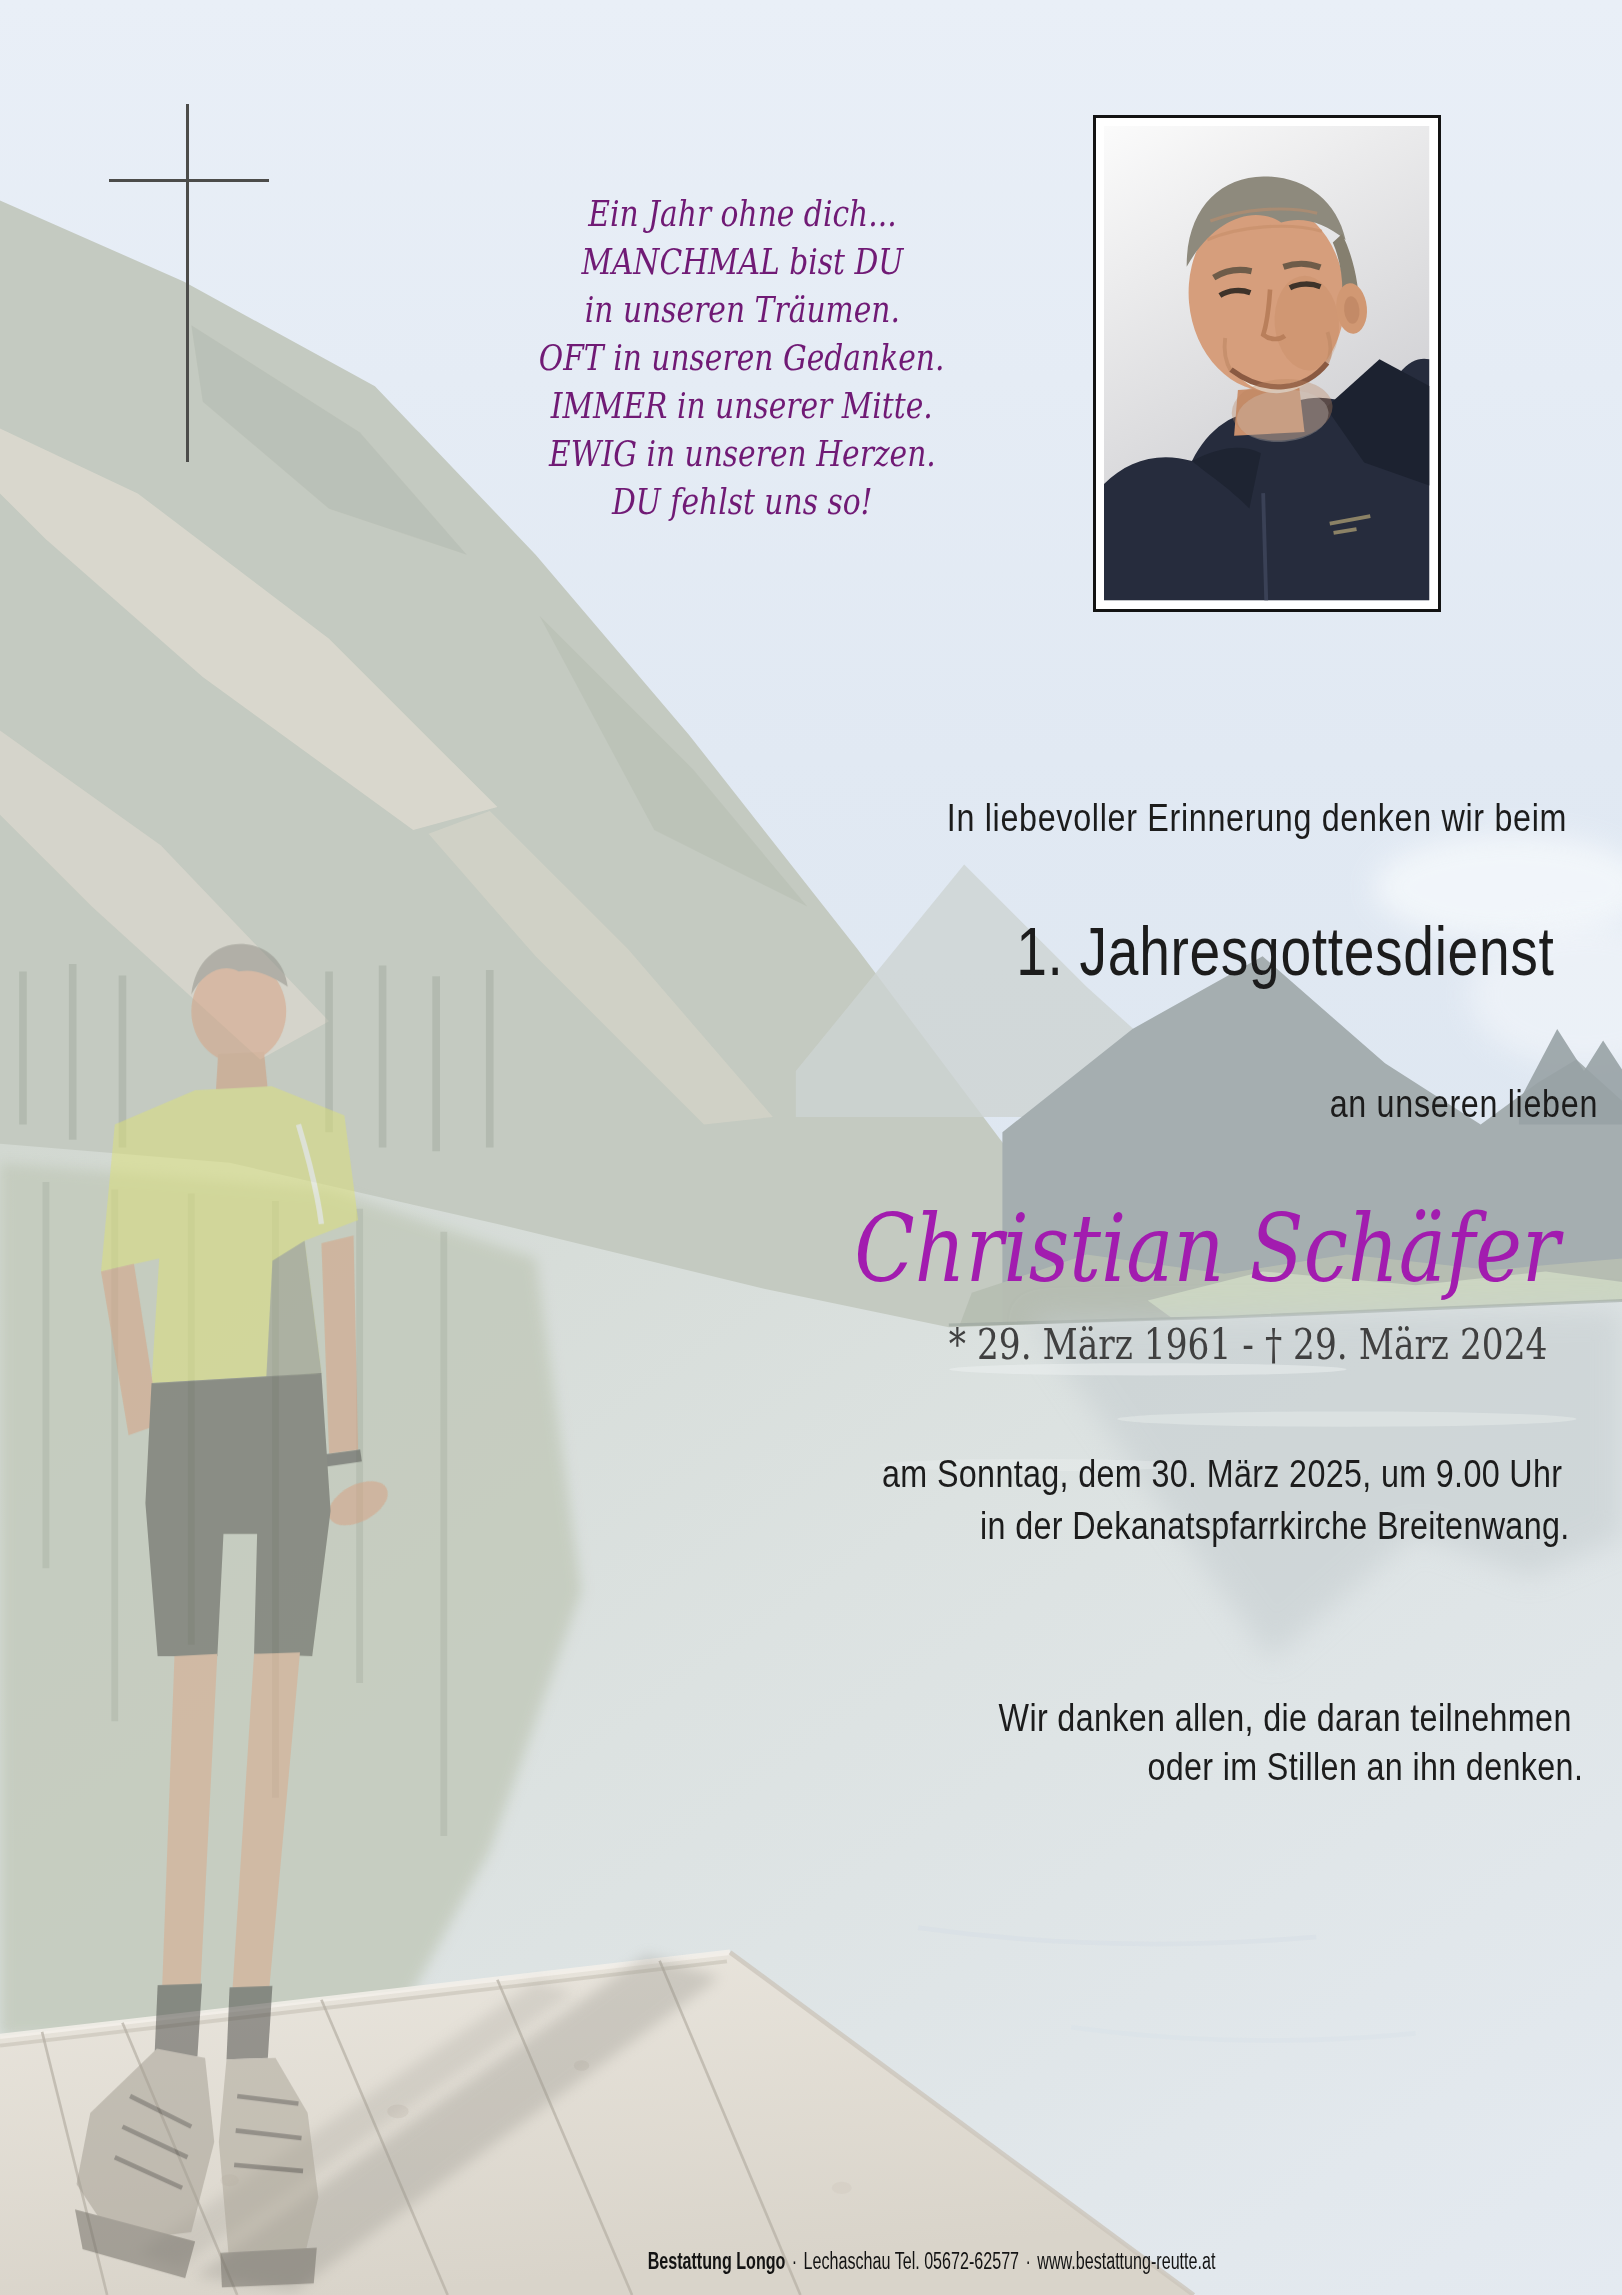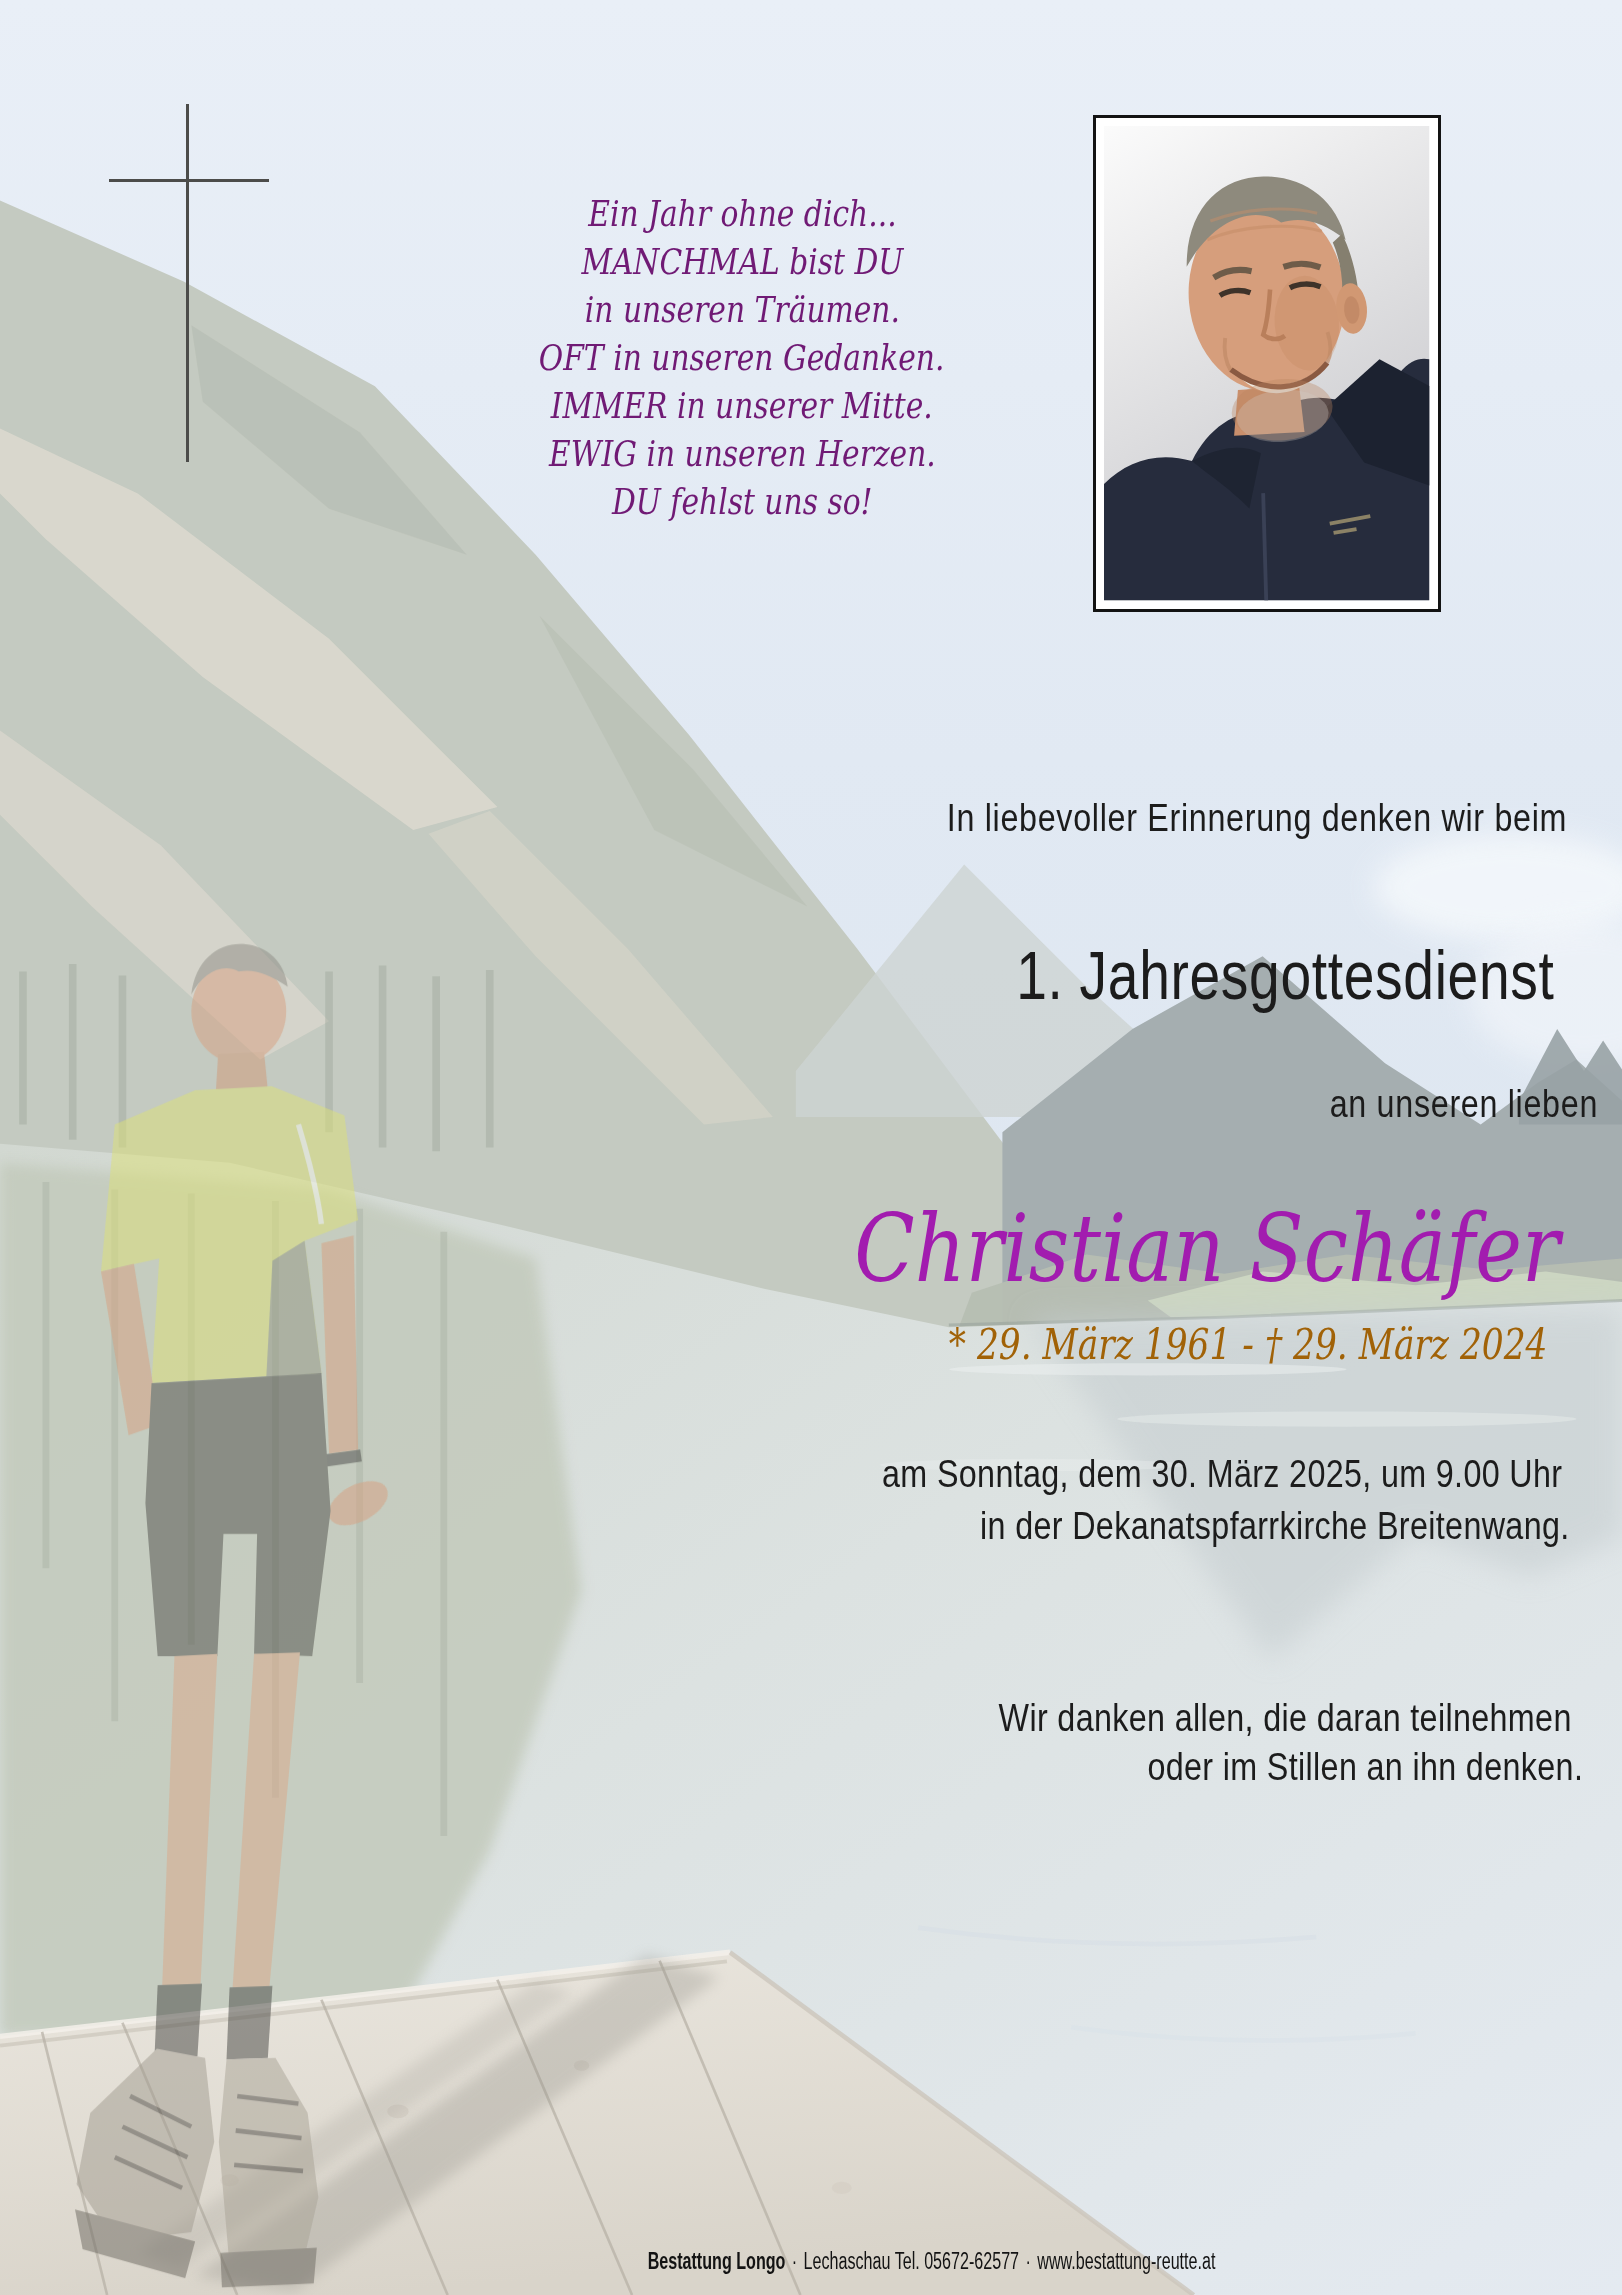--- a/index.html
+++ b/index.html
@@ -27,24 +27,24 @@
     position:absolute;left:1093px;top:115px;width:348px;height:497px;
     box-sizing:border-box;border:3.1px solid #131313;background:#ffffff;padding:8.4px;
   }
   .portrait svg{display:block;width:100%;height:100%;}
   
   .col{position:absolute;left:153px;width:1469px;text-align:right;color:#1c1c1c;}
   .line{display:inline-block;transform:scaleX(.85);transform-origin:50% 50%;white-space:nowrap;}
   .line80{display:inline-block;transform:scaleX(.80);transform-origin:50% 50%;white-space:nowrap;}
   .line70{display:inline-block;transform:scaleX(.70);transform-origin:50% 50%;white-space:nowrap;}
   .intro{top:797px;font-size:38px;letter-spacing:0.8px;}
-  .title{top:912px;font-size:69px;letter-spacing:0.8px;margin-top:24px;}
+  .title{top:912px;font-size:69px;letter-spacing:0.8px;}
   .dedication{top:1083px;font-size:38px;letter-spacing:0.8px;}
   .name{top:1191px;font-size:93px;line-height:116px;font-family:"DejaVu Serif",serif;font-style:italic;color:#a21caf;}
-  .dates{top:1319px;font-size:43px;font-family:"DejaVu Serif",serif;font-style:italic;color:#a16207;}
+  .dates{top:1319px;font-size:43px;font-family:"DejaVu Serif",serif;color:#404040;}
   .event{top:1448px;font-size:38px;line-height:52px;letter-spacing:0.4px;}
   .thanks{top:1667px;font-size:38px;line-height:49px;letter-spacing:0.4px;margin-top:27px;}
   .closing{top:1824px;font-size:40px;letter-spacing:0.4px;}
   .footer{position:absolute;left:241px;top:2248px;width:1382px;text-align:center;font-size:23px;color:#131313;}
   .footer .fh{font-weight:bold;}
   .footer .sep{margin:0 9.2px;}
 </style>
 </head>
 <body>
 

